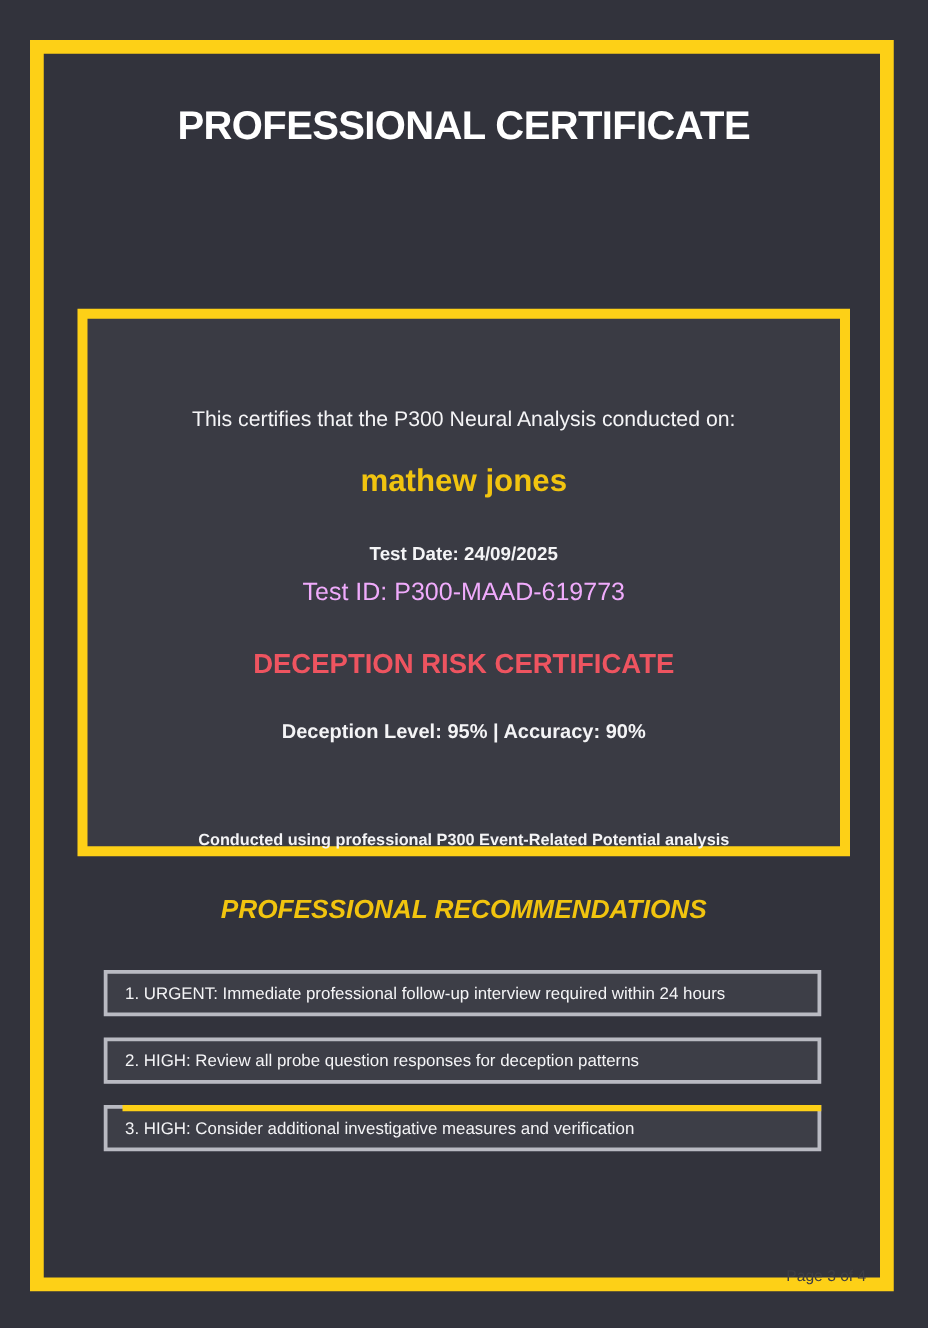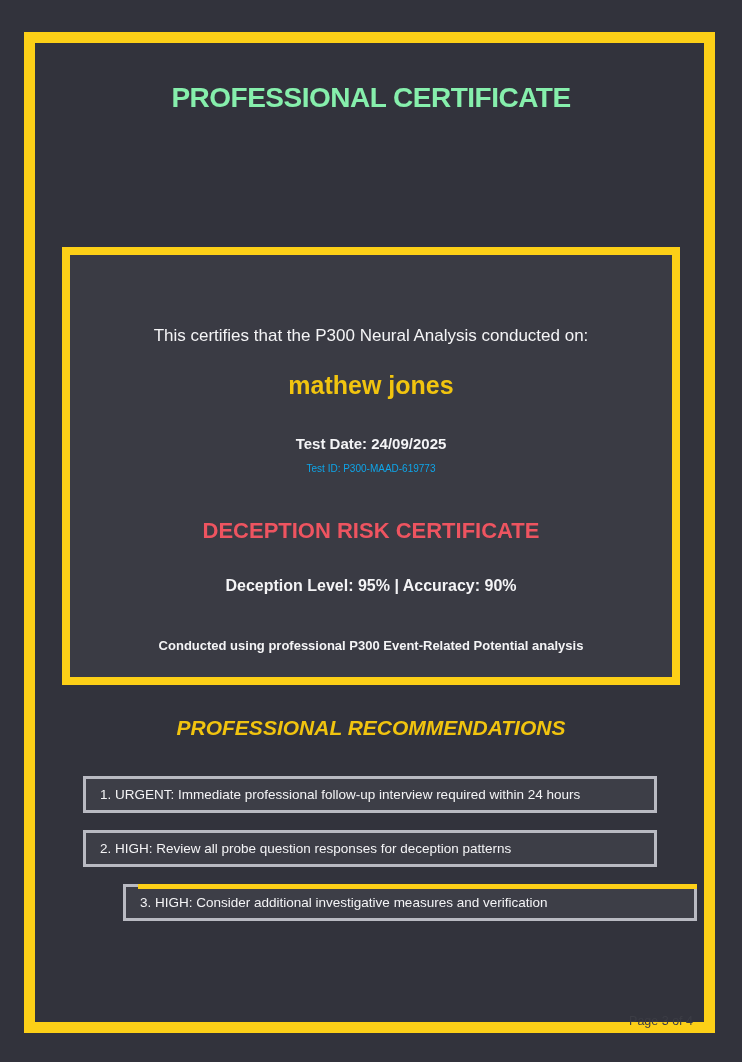--- a/index.html
+++ b/index.html
@@ -24,22 +24,22 @@
     border: 11px solid #fdd017;
     box-sizing: border-box;
   }
   .main-title {
     position: absolute;
     left: 0;
     right: 0;
     top: 82px;
     margin: 0;
     text-align: center;
-    color: #86efac;
-    font-size: 28px;
+    color: #ffffff;
+    font-size: 32px;
     font-weight: bold;
     letter-spacing: -0.5px;
   }
   .sub-title {
     position: absolute;
     left: 0;
     right: 0;
     top: 145px;
     margin: 0;
     text-align: center;
@@ -78,38 +78,38 @@
     font-weight: bold;
   }
   .test-date {
     top: 164px;
     color: #f4f4f6;
     font-size: 15px;
     font-weight: bold;
   }
   .test-id {
     top: 192px;
-    color: #0ea5e9;
-    font-size: 10px;
+    color: #f0abfc;
+    font-size: 20px;
     font-weight: 400;
   }
   .result-line {
     top: 247px;
     color: #ee5460;
     font-size: 22px;
     font-weight: bold;
   }
   .metrics-line {
     top: 306px;
     color: #f4f4f6;
     font-size: 16px;
     font-weight: bold;
   }
   .method-line {
-    top: 367px;
+    top: 393px;
     color: #f4f4f6;
     font-size: 13px;
     font-weight: bold;
   }
   .rec-title {
     position: absolute;
     left: 0;
     right: 0;
     top: 716px;
     margin: 0;
@@ -129,21 +129,21 @@
     box-sizing: border-box;
     display: flex;
     align-items: center;
     padding-left: 14px;
     color: #f4f4f6;
     font-size: 13.5px;
     font-weight: 400;
   }
   .rec-1 { top: 776px; }
   .rec-2 { top: 830px; }
-  .rec-3 { top: 884px; margin-left: 40px; }
+  .rec-3 { top: 884px; }
   .rec-4 { top: 938px; }
   .rec-3 .yellow-strip {
     position: absolute;
     top: -3px;
     left: 12px;
     right: -3px;
     height: 5px;
     background: #fdd017;
   }
   .cert-timestamp {

